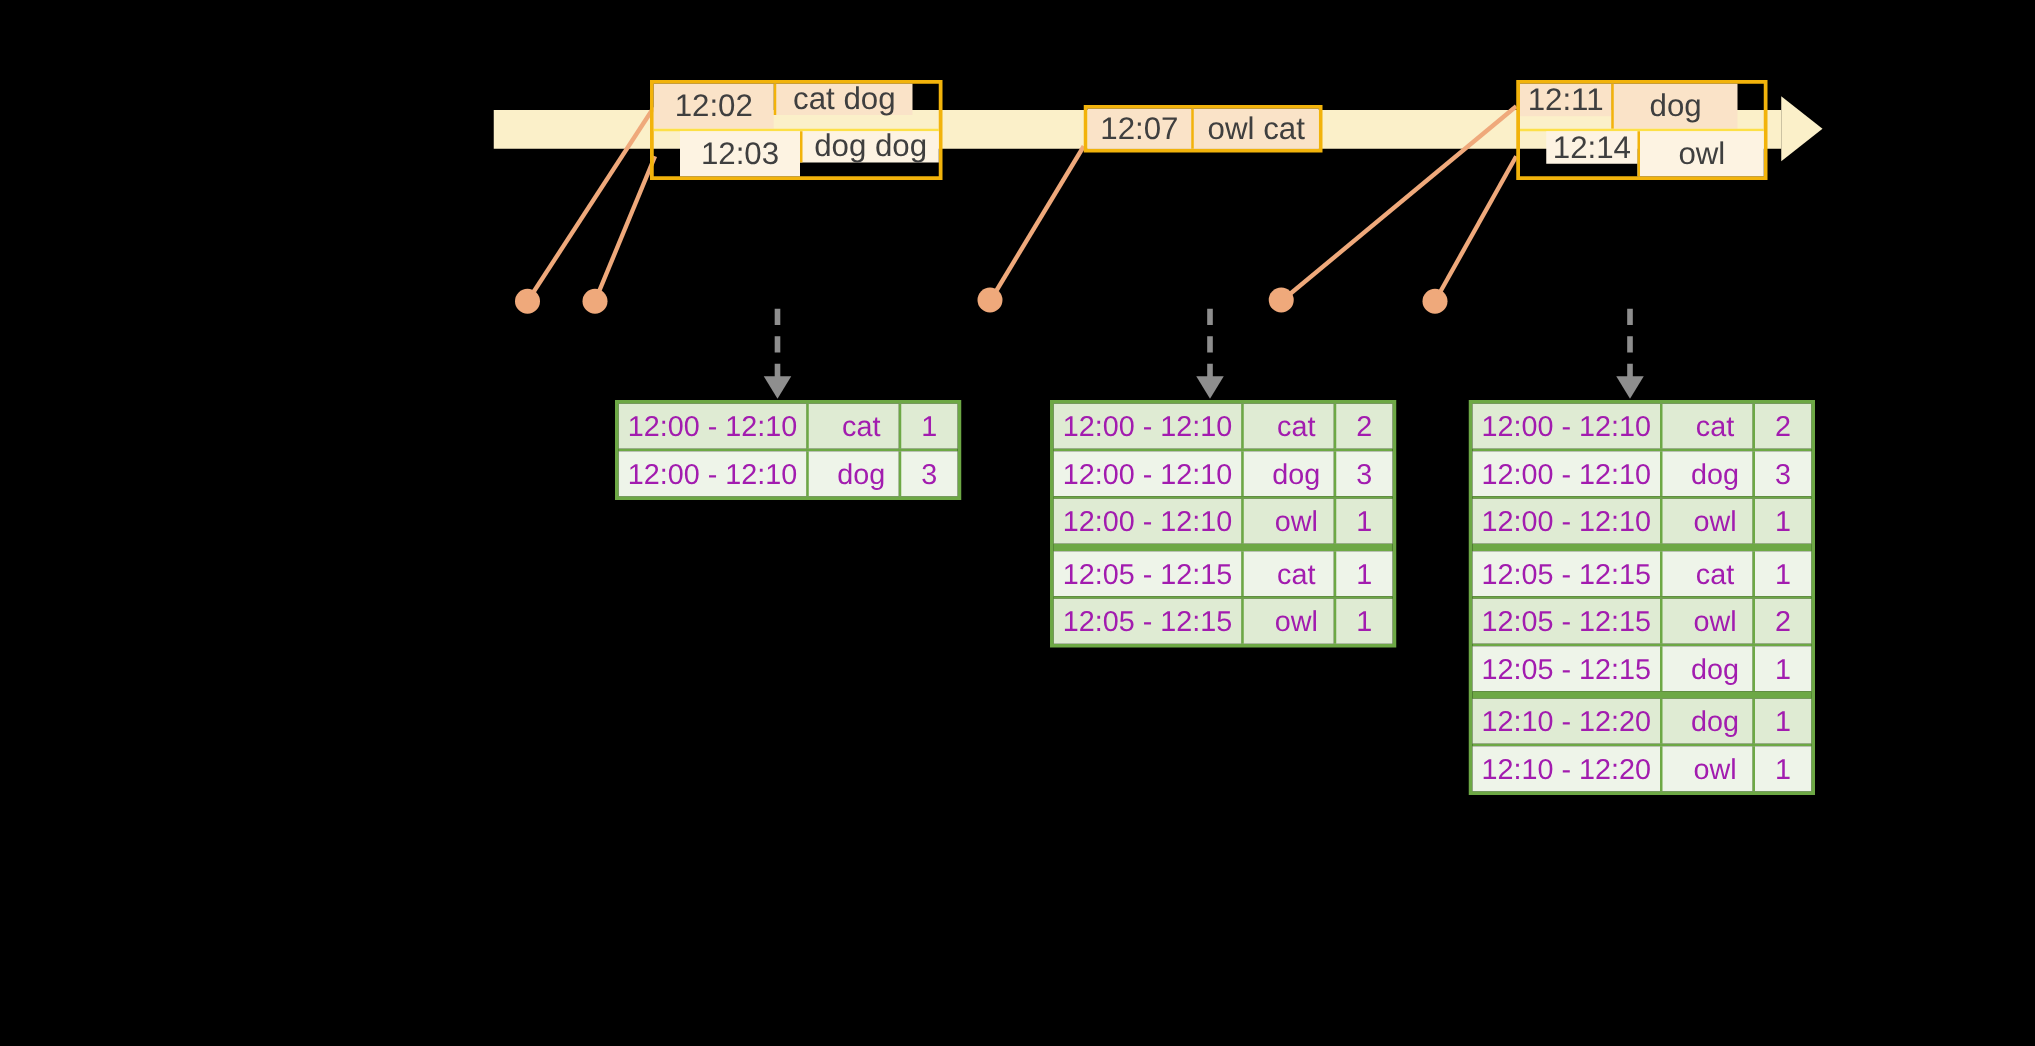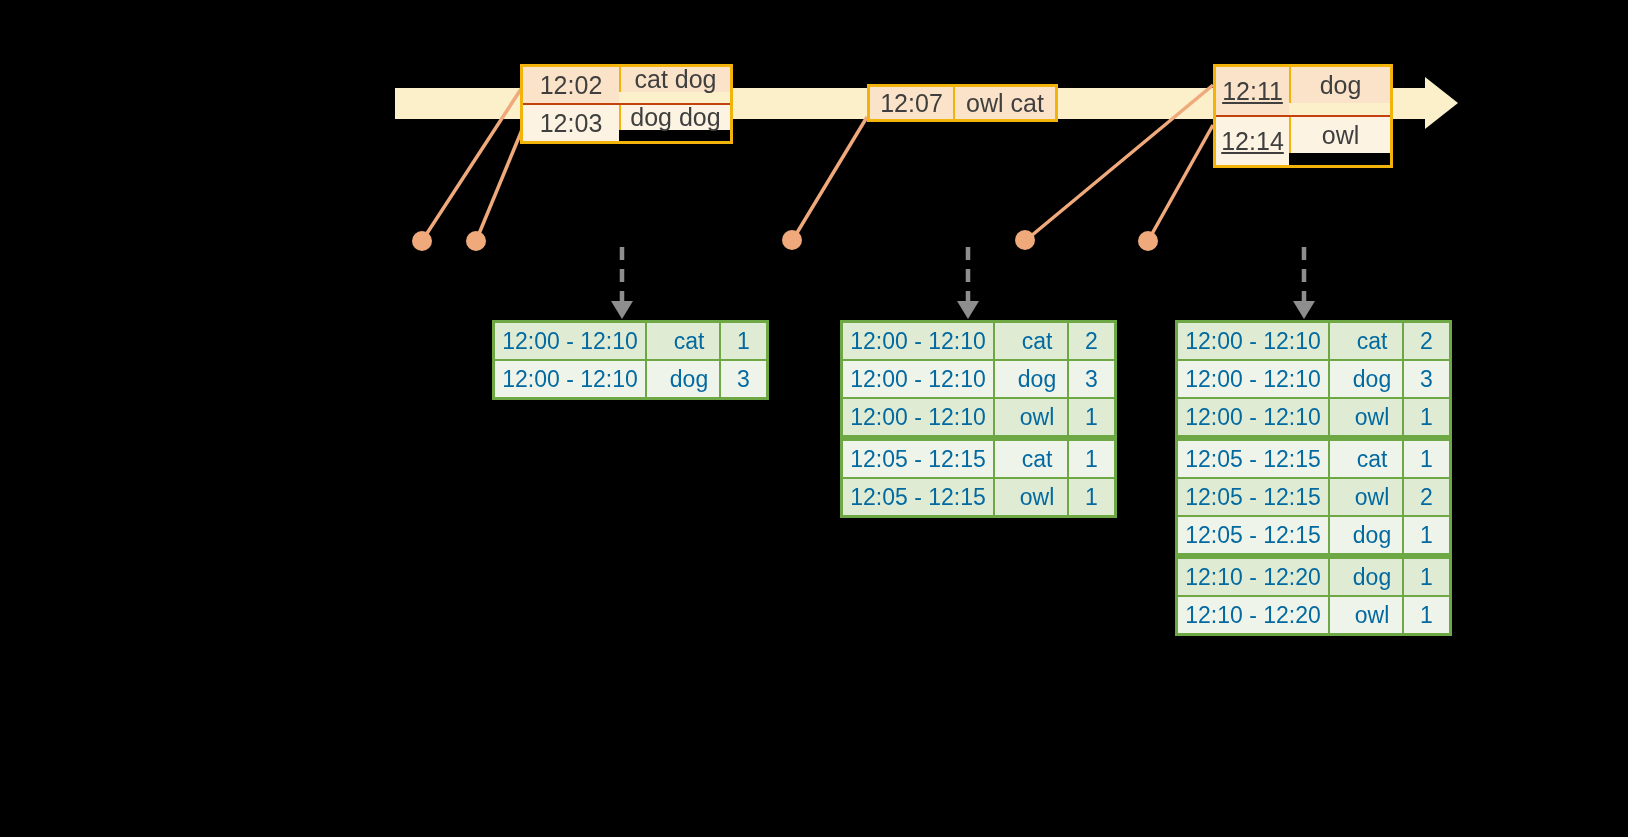--- a/index.html
+++ b/index.html
@@ -32,47 +32,47 @@
     background:#EFA97B;
   }
   
   .etable{
     position:absolute;
     border:3px solid #F2B30B;
     display:flex;flex-direction:column;
     box-sizing:border-box;
   }
   .e-row{display:flex;}
-  .e-row + .e-row{border-top:2px solid #c2410c;}
+  .e-row + .e-row{border-top:2px solid #fde047;padding-left:21px;}
   .e-cell{
     display:flex;align-items:center;justify-content:center;
     color:#3F3F3F;font-size:25px;
   }
   .e-cell.words{border-left:2px solid #F2B30B;}
   .etable .e-row:nth-child(odd) .e-cell{background:#FAE3C8;}
   .etable .e-row:nth-child(even) .e-cell{background:#FDF3E2;}
   #etable-1 .e-cell.time{width:96px;height:36px;}
   #etable-1 .e-cell.words{width:109px;height:25px;}
   #etable-2 .e-cell.time{width:83px;height:32px;}
   #etable-2 .e-cell.words{width:100px;height:32px;}
-  #etable-3 .e-cell.time{width:73px;height:48px;text-decoration:underline;}
+  #etable-3 .e-cell.time{width:73px;height:26px;}
   #etable-3 .e-cell.words{width:99px;height:36px;}
   
   .gtable{
     position:absolute;
     border:3px solid #6DA845;
     display:flex;flex-direction:column;
     box-sizing:border-box;
   }
   .g-row{display:flex;}
   .g-row + .g-row{border-top:2px solid #6DA845;}
   .g-row.group-break{border-top:6px solid #6DA845;}
   .g-cell{
     display:flex;align-items:center;justify-content:center;
-    height:36px;color:#0369a1;font-size:23px;
+    height:36px;color:#a21caf;font-size:23px;
   }
   .g-cell.window{width:150px;}
   .g-cell.word{width:60px;border-left:2px solid #6DA845;padding-left:12px;}
   .g-cell.count{width:45px;border-left:2px solid #6DA845;}
   .gtable .g-row:nth-child(odd) .g-cell{background:#DFEBD3;}
   .gtable .g-row:nth-child(even) .g-cell{background:#EEF4E9;}
 </style>
 </head>
 <body>
 

